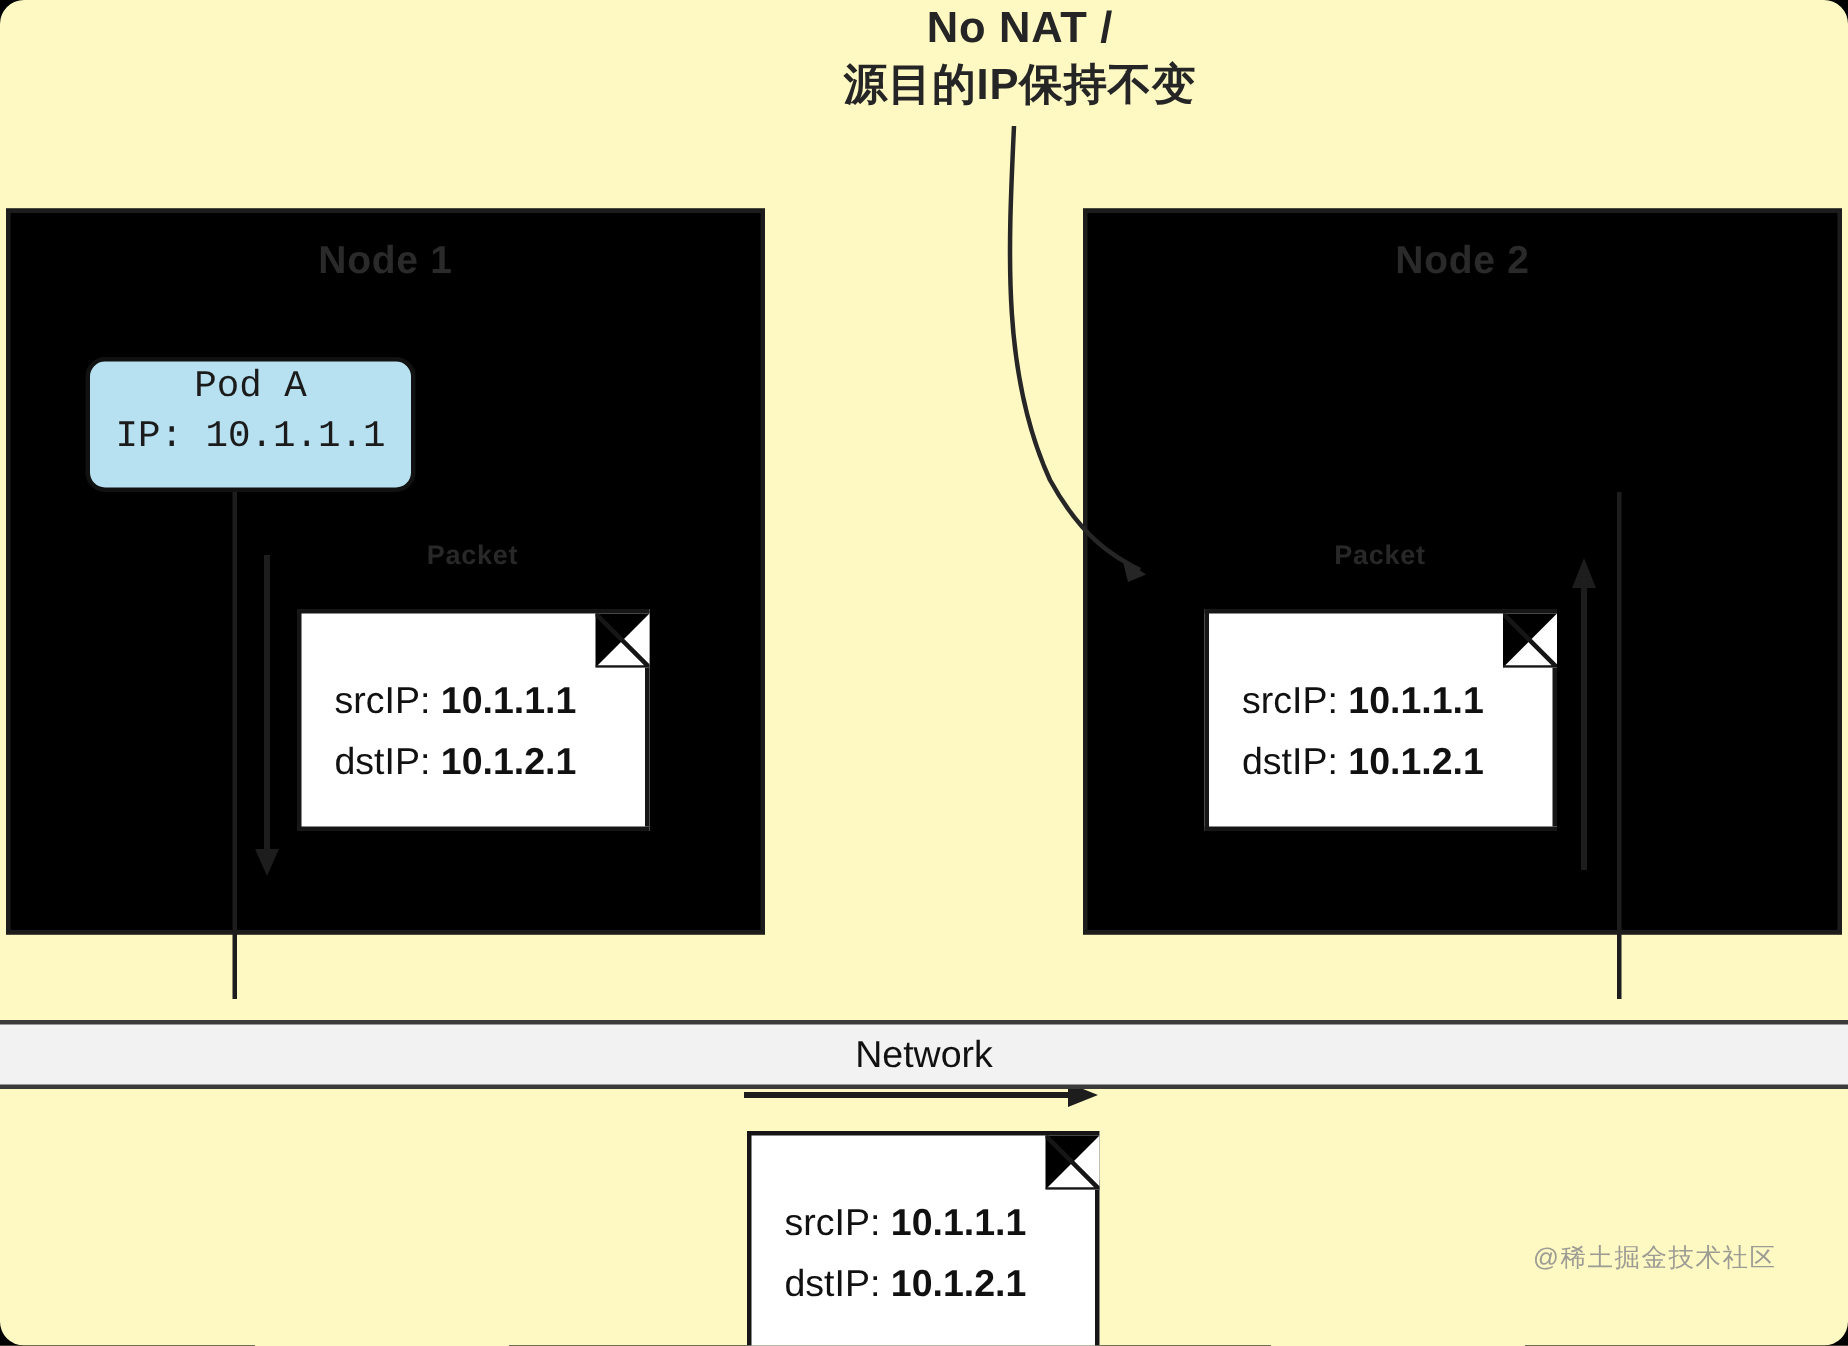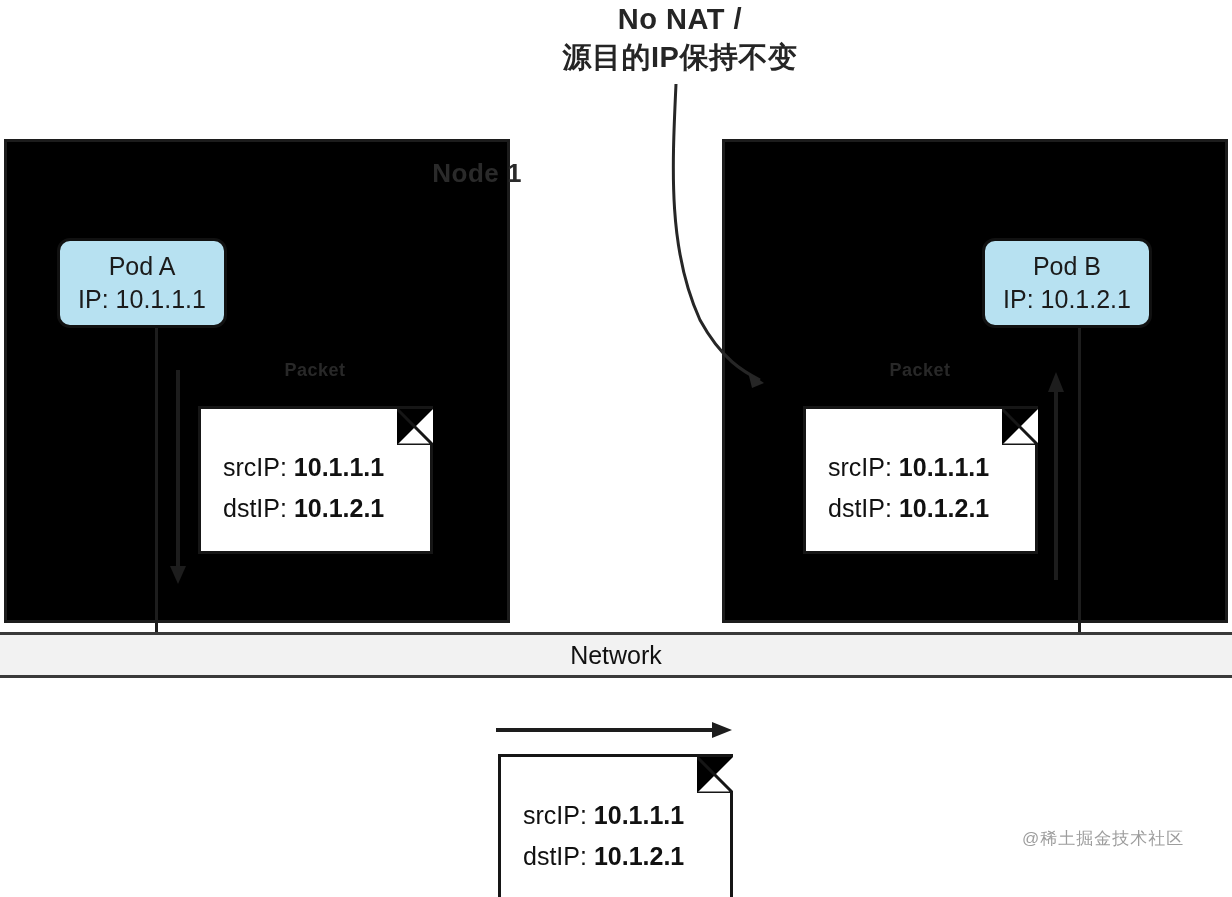--- a/index.html
+++ b/index.html
@@ -13,21 +13,22 @@
     position: relative;
     overflow: hidden;
     font-family: "Liberation Sans", sans-serif;
     color: #ffffff;
   }
   #stage {
     position: absolute;
     left: 0; top: 0;
     width: 1232px;
     height: 897px;
-    background: #ffffff;
+    background: #fef9c3;
+    border-radius: 16px;
   }
   .abs { position: absolute; }
 
   
   .top-note {
     left: 520px;
     top: 0px;
     width: 320px;
     text-align: center;
     color: #252525;
@@ -49,38 +50,39 @@
 
   .node-title {
     top: 158px;
     width: 506px;
     text-align: center;
     color: #2a2a2a;
     font-size: 26px;
     font-weight: bold;
     letter-spacing: 0.5px;
   }
-  #node1-title { left: 16px; text-align: right; }
+  #node1-title { left: 4px; }
   #node2-title { left: 722px; }
 
   
   .pod {
-    width: 170px;
+    width: 220px;
     height: 90px;
     border: 3px solid #111111;
     border-radius: 13px;
     background: #b7e1f1;
     color: #1b1b1b;
     display: flex;
     flex-direction: column;
     align-items: center;
-    justify-content: center;
+    justify-content: flex-start;
     box-sizing: border-box;
     font-size: 25px;
     line-height: 33px;
+    font-family: Liberation Mono, monospace;
   }
   #pod-a { left: 57px;  top: 238px; }
   #pod-b { left: 982px; top: 238px; }
 
   
   .packet-label {
     top: 360px;
     width: 200px;
     text-align: center;
     color: #282828;
@@ -155,21 +157,21 @@
     width: 3px;
   }
   
   #podA-stem { left: 155px; top: 328px; height: 338px; }
   
   #podB-stem { left: 1078px; top: 328px; height: 338px; }
 
   
   #network-bar {
     left: 0px;
-    top: 632px;
+    top: 680px;
     width: 1232px;
     height: 46px;
     background: #f2f2f2;
     border-top: 3px solid #3a3a3a;
     border-bottom: 3px solid #3a3a3a;
     box-sizing: border-box;
     color: #111111;
     font-size: 25px;
     display: flex;
     align-items: center;
@@ -199,20 +201,21 @@
 
 <div id="stage">
 
   <div class="abs top-note">No NAT /
 源目的IP保持不变</div>
 
   <div class="abs node-box" id="node1-box"></div>
   <div class="abs node-box" id="node2-box"></div>
 
   <div class="abs node-title" id="node1-title">Node 1</div>
+  <div class="abs node-title" id="node2-title">Node 2</div>
 
   <div class="abs vline" id="podA-stem"></div>
   <div class="abs vline" id="podB-stem"></div>
 
   <svg class="overlay" viewBox="0 0 1232 897">
 
     <path d="M 676,84 C 672,170 668,250 700,320 C 722,360 744,372 760,380" fill="none" stroke="#262626" stroke-width="3"></path>
     <polygon points="764,383 748,372 752,388" fill="#262626"></polygon>
 
     <line x1="178" y1="370" x2="178" y2="570" stroke="#1d1d1d" stroke-width="4"></line>
@@ -223,24 +226,20 @@
 
     <line x1="496" y1="730" x2="716" y2="730" stroke="#1d1d1d" stroke-width="4"></line>
     <polygon points="732,730 712,722 712,738" fill="#1d1d1d"></polygon>
   </svg>
 
   <div class="abs pod" id="pod-a">
     <div>Pod A</div>
     <div>IP: 10.1.1.1</div>
   </div>
 
-  <div class="abs pod" id="pod-b">
-    <div>Pod B</div>
-    <div>IP: 10.1.2.1</div>
-  </div>
 
   <div class="abs packet-label" id="packet-label-1">Packet</div>
   <div class="abs packet-label" id="packet-label-2">Packet</div>
 
   <div class="note" id="note-1">
     <div class="note-redge"></div>
     <div class="note-fold">
       <div class="note-fold-tri"></div>
       <svg class="note-fold-edge" viewBox="0 0 36 36">
         <polyline points="0,0 36,36 0,36" fill="none" stroke="#161616" stroke-width="3"></polyline>

